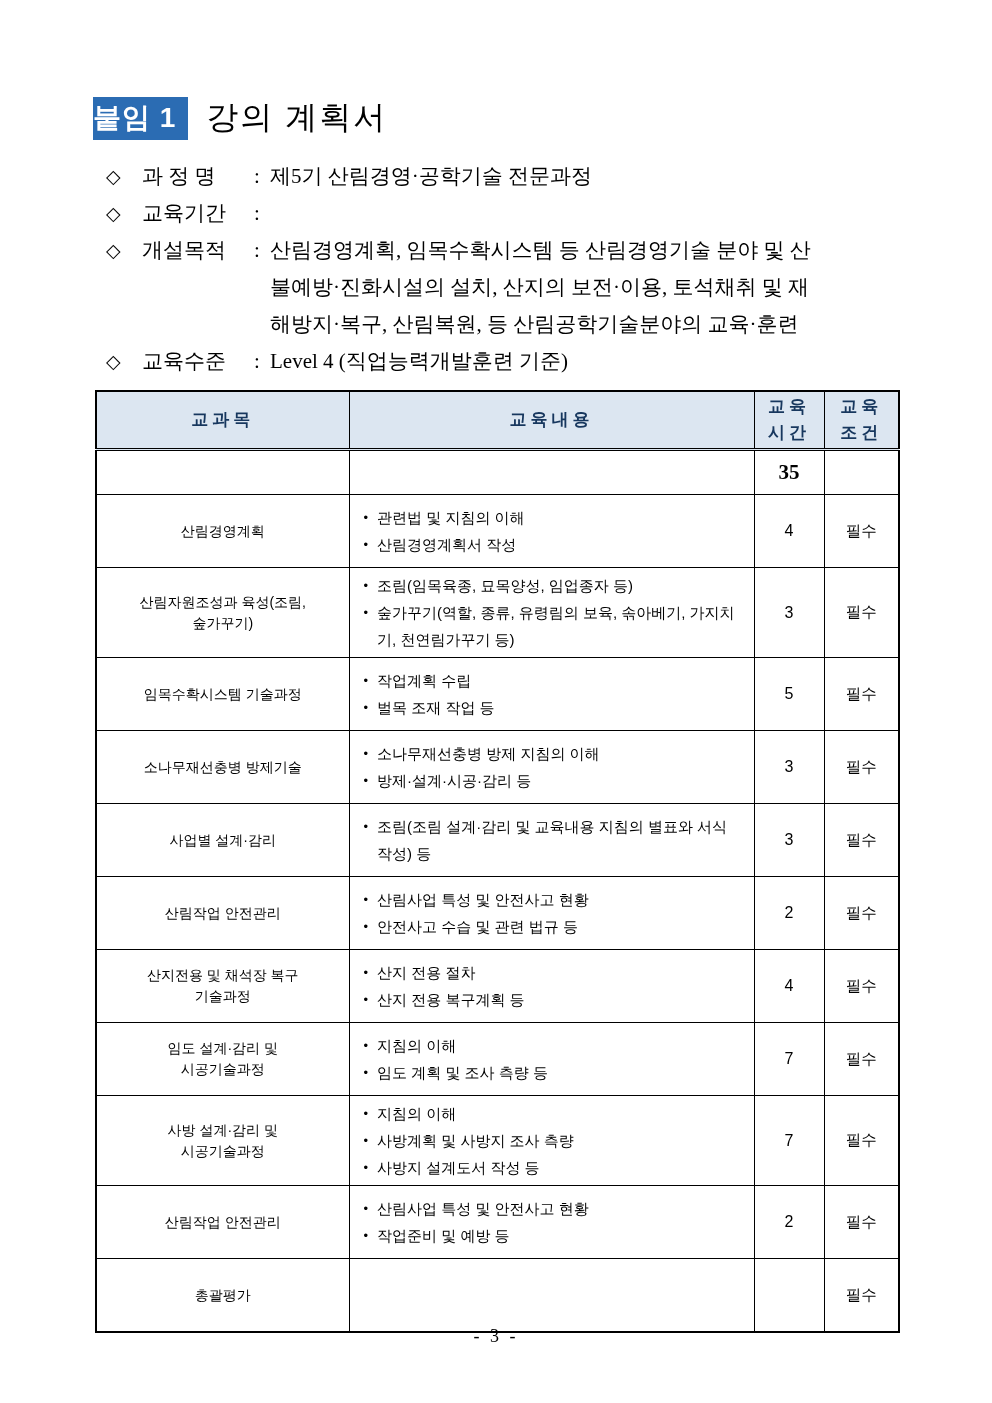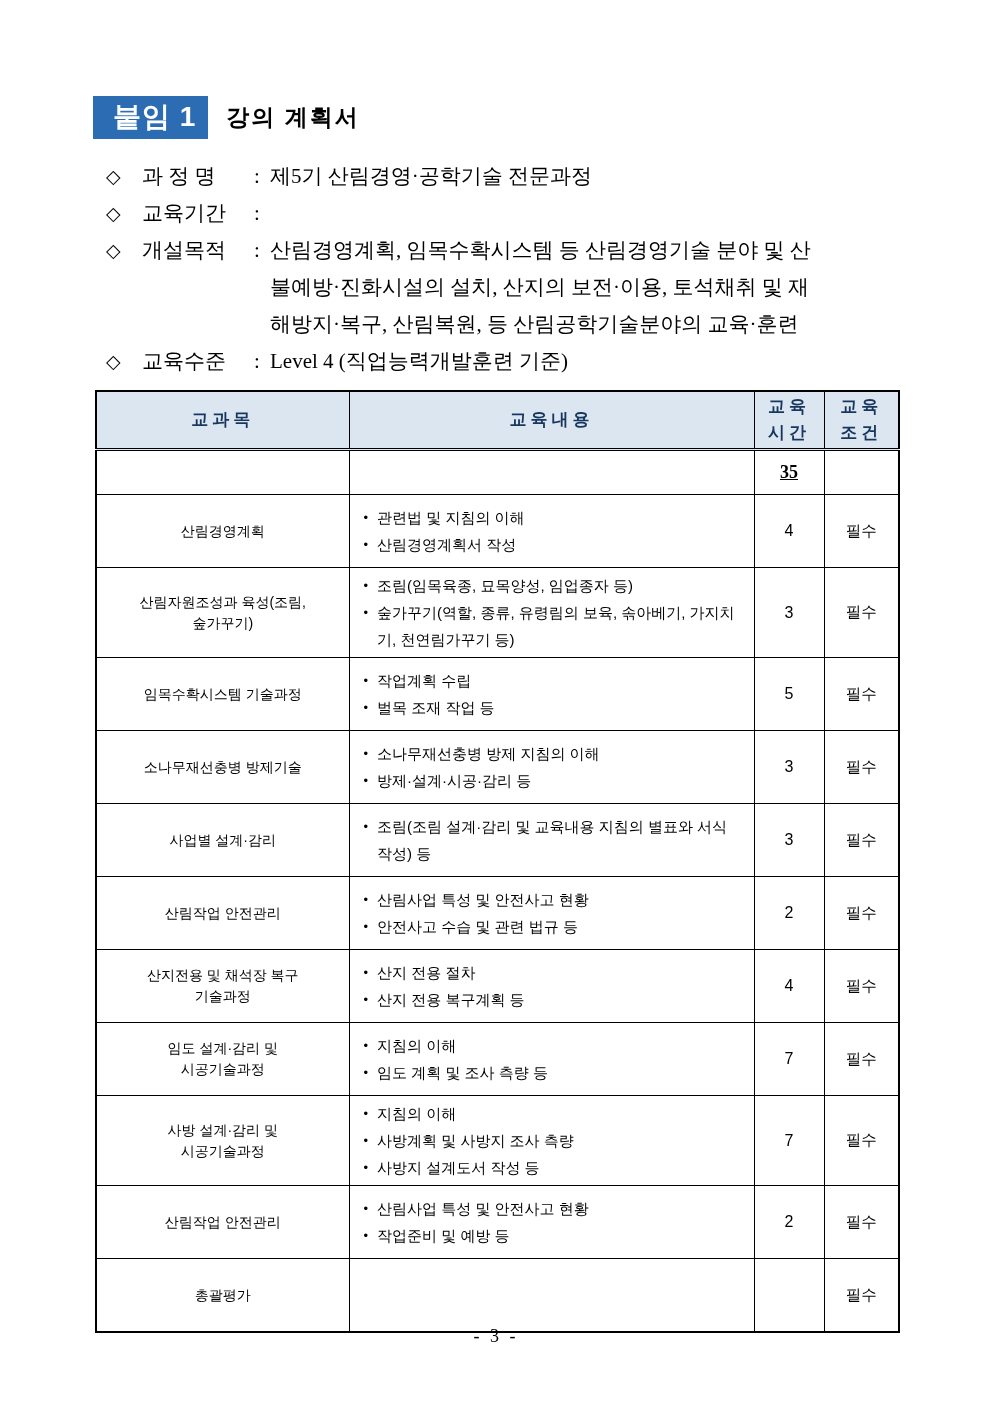--- a/index.html
+++ b/index.html
@@ -26,26 +26,26 @@
     align-items: center;
     gap: 18px;
     font-family: "Liberation Sans", "DejaVu Sans", sans-serif;
   }
   .badge {
     background: var(--badge-bg, #2b6cb3);
     color: #ffffff;
     font-weight: bold;
     font-size: 28px;
     line-height: 1.25;
-    padding: 3px 12px 5px 20px;
+    padding: 3px 12px 5px 0;
     letter-spacing: 1px;
   }
   .title {
-    font-size: 23px;
-    font-weight: bold;
+    font-size: 32px;
+    font-weight: normal;
     letter-spacing: 2px;
   }
 
   
   .info-list {
     position: absolute;
     left: 106px;
     top: 158px;
     width: 870px;
     font-size: 21px;
@@ -98,22 +98,21 @@
   }
   table.curriculum td {
     border: 1px solid #000;
     vertical-align: middle;
     background: #fff;
   }
   tr.total-row td { height: 31px; }
   tr.total-row td.hours-cell {
     font-family: "Liberation Serif", "DejaVu Serif", serif;
     font-weight: bold;
-    font-size: 18px;
-    text-decoration: underline;
+    font-size: 21px;
   }
   td.subject-cell {
     text-align: center;
     font-size: 14px;
     line-height: 1.5;
     padding: 6px 8px;
   }
   td.subject-cell .subject-line { white-space: nowrap; }
   td.content-cell { padding: 4px 8px 4px 14px; }
   .bullet-item {

